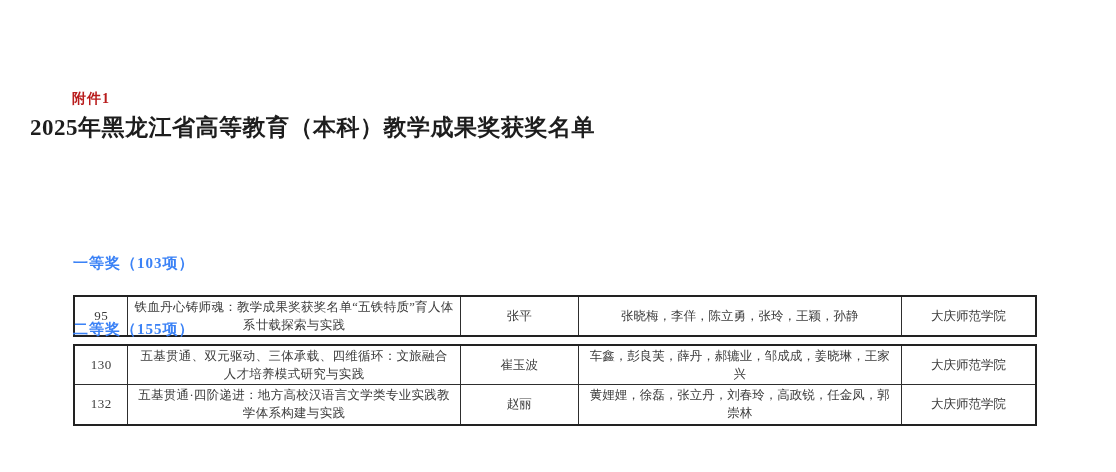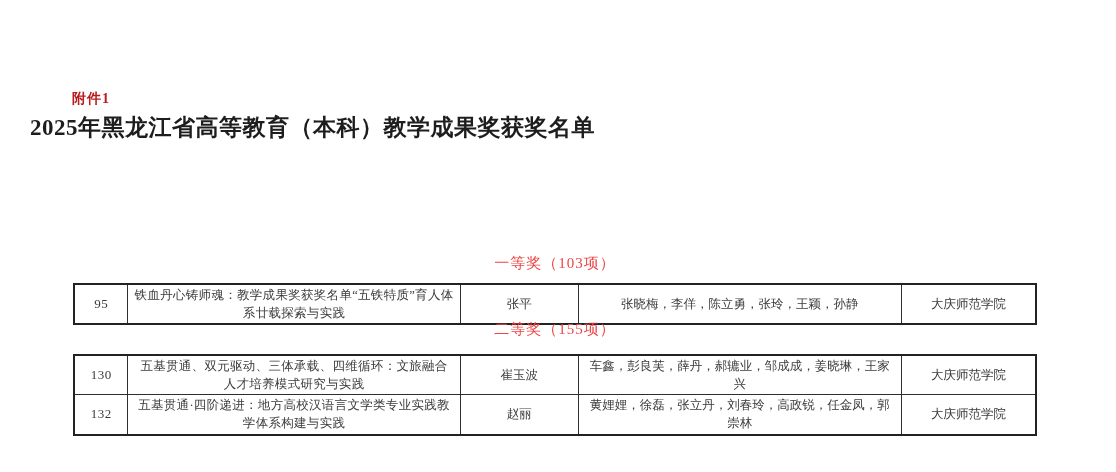--- a/index.html
+++ b/index.html
@@ -12,33 +12,33 @@
   .attachment{
     position:absolute;left:72px;top:90px;
     font-size:14px;font-weight:600;color:#b91c1c;letter-spacing:1px;
   }
   .doc-title{
     position:absolute;left:30px;top:112px;width:1080px;margin:0;
     font-size:23px;font-weight:bold;color:#1d1d1d;
     letter-spacing:0.5px;
   }
   .section-heading{
-    position:absolute;left:73px;width:964px;text-align:center;
-    font-size:15px;font-weight:normal;color:#ef4444;letter-spacing:1px;
+    position:absolute;left:73px;width:964px;text-align:left;
+    font-size:15px;font-weight:bold;color:#3b82f6;letter-spacing:1px;
   }
   .s1{top:254px;}
   .s2{top:320px;}
   table.awards{
     position:absolute;left:73px;width:964px;
     border-collapse:collapse;table-layout:fixed;
     border:2px solid #222222;
     font-size:12.5px;color:#3b3b3b;
   }
-  .t1{top:283px;}
-  .t2{top:354px;}
+  .t1{top:295px;}
+  .t2{top:344px;}
   table.awards td{
     border:1px solid #2e2e2e;
     text-align:center;vertical-align:middle;
     padding:1px 6px;line-height:1.45;
   }
   .t1 tr{height:36px;}
   .t2 tr{height:38px;}
   .t2 tr.last{height:36px;}
   td.c-no{font-size:13px;letter-spacing:0.5px;}
   td.c-title{letter-spacing:0.3px;}

